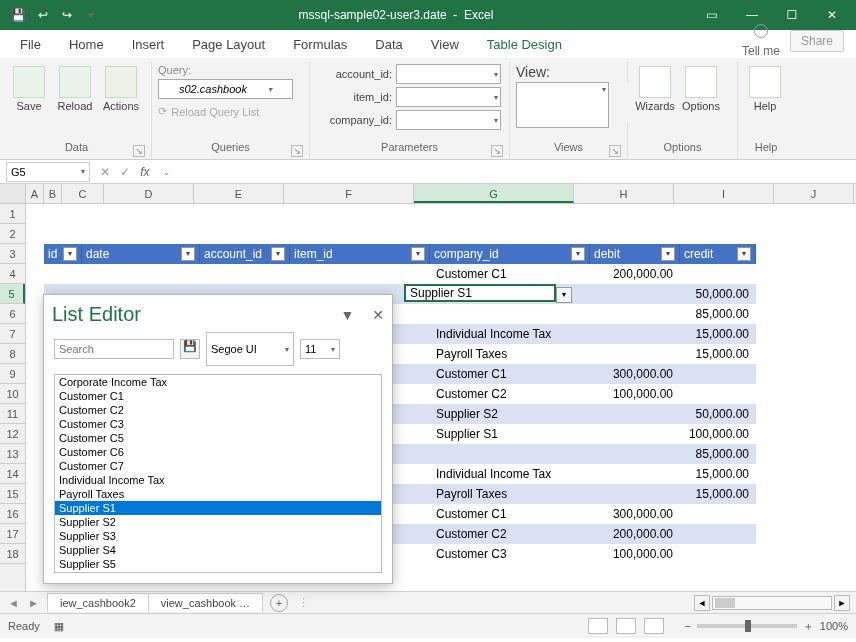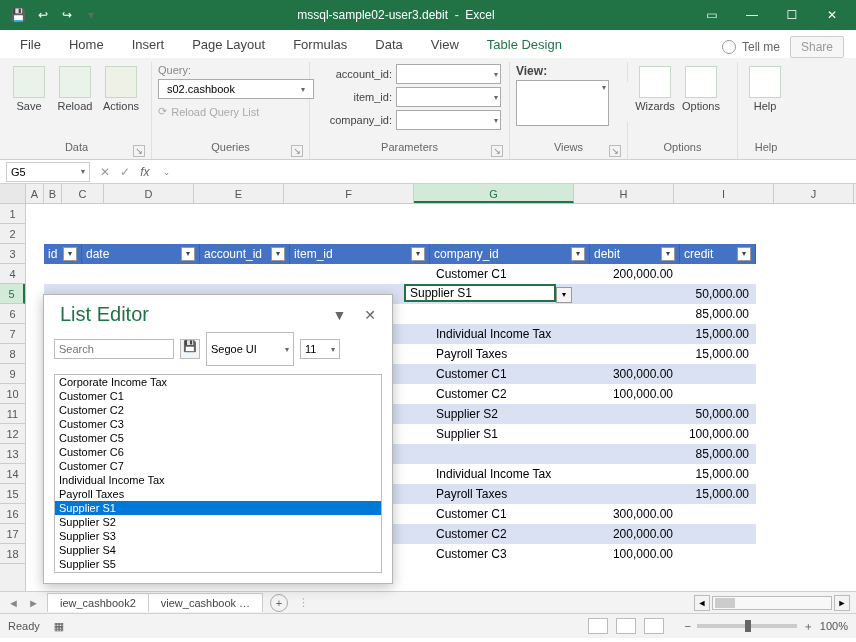--- a/index.html
+++ b/index.html
@@ -12,46 +12,46 @@
   .titlebar .title { flex: 1; text-align: center; font-size: 12px; }
   .titlebar .winbtns { display: flex; gap: 0; }
   .titlebar .winbtns span { width: 40px; height: 26px; display: flex; align-items: center; justify-content: center; font-size: 12px; }
   
   
   .menubar { height: 28px; background: #fff; border-bottom: 0; display: flex; align-items: flex-end; padding: 0 6px; }
   .menubar .tab { padding: 6px 14px; font-size: 13px; color: #444; cursor: pointer; }
   .menubar .tab.active { color: #217346; border-bottom: 3px solid #217346; font-weight: 600; }
   .menubar .tab.tabledesign { color: #217346; text-align: right; }
   .menubar .right { margin-left: auto; display: flex; align-items: center; gap: 10px; padding-right: 6px; }
-  .menubar .tellme { display:flex; align-items:center; gap:6px; color:#666; }
+  .menubar .tellme { display:flex; align-items:center; gap:6px; color:#666;flex-direction:column; }
   .menubar .bulb { width:14px; height:14px; border:1px solid #999; border-radius:50%; position:relative; }
   .menubar .share { border:1px solid #ccc; padding:3px 10px; color:#999; background:#f6f6f6; border-radius:2px; }
   
   
   .ribbon { height: 102px; background: #f3f3f3; border-bottom: 1px solid #d0d0d0; display:flex; padding: 4px 2px 0 2px; }
   .group { border-right: 1px solid #e0e0e0; padding: 2px 6px 0 6px; display:flex; flex-direction:column; }
   .group:last-child { border-right:none; }
   .group .body { flex:1; display:flex; align-items:flex-start; gap:4px; }
   .group .label { height:18px; font-size:11px; color:#666; text-align:center; position:relative; }
   .group .label .dlg { position:absolute; right:0; bottom:2px; font-size:9px; color:#888; border:1px solid #bbb; width:12px; height:12px; line-height:10px; }
   .bigbtn { width:42px; text-align:center; font-size:11px; color:#444; }
   .bigbtn .ico { width:32px; height:32px; margin: 2px auto 2px; background:#fff; border:1px solid #c8d8c8; position:relative; }
   .bigbtn .cap { line-height:12px; }
   
   .queries { display:flex; flex-direction:column; gap:3px; }
   .queries .lbl { font-size:11px; color:#888; }
-  .queries .combo { width:156px; height:20px; border:1px solid #aaa; background:#fff; display:flex; align-items:center; padding:0 8px; justify-content:space-between; font-size:11px; }
+  .queries .combo { width:135px; height:20px; border:1px solid #aaa; background:#fff; display:flex; align-items:center; padding:0 20px; justify-content:space-between; font-size:11px;font-style:italic; }
   .queries .reload { color:#aaa; font-size:11px; display:flex; align-items:center; gap:4px; margin-top:3px; }
   
   .params { display:flex; flex-direction:column; gap:3px; }
   .params .row { display:flex; align-items:center; gap:4px; }
   .params .pl { width:76px; text-align:right; font-size:11px; color:#444; }
   .params .combo { width:105px; height:20px; border:1px solid #aaa; background:#fff; display:flex; align-items:center; justify-content:flex-end; padding:0 2px; }
   
-  .views .vl { font-size:12px; color:#444;font-weight:bold; }
+  .views .vl { font-size:14px; color:#444; }
   .views .viewcombo { width:93px; height:46px; border:1px solid #aaa; background:#fff; margin-top:2px; display:flex; justify-content:flex-end; align-items:flex-start; padding:2px; }
   .smallbtn { width:22px; height:22px; border:1px solid #cccccc00; background:#f3f3f3; }
   .smallbtn.s { border:0; width:20px; height:20px; display:inline-block; }
   
   
   .fbar { height: 24px; border-bottom:1px solid #d0d0d0; display:flex; align-items:center; background:#fff; }
   .fbar .namebox { width:84px; height:20px; border:1px solid #ccc; margin:0 2px 0 6px; display:flex; align-items:center; justify-content:space-between; padding:0 4px; font-size:11px; }
   .fbar .fxbtns { display:flex; gap:10px; padding:0 8px; color:#999; align-items:center; }
   .fbar .fxbtns .fx { font-style:italic; color:#666; }
   .fbar .fxinput { flex:1; height:20px; border:1px solid #ccc; padding:0 6px; font-size:12px; display:flex; align-items:center; border-left:0; }
@@ -79,21 +79,21 @@
   .datatable .tr:nth-child(even) { background:#D9E1F2; }
   .datatable .tr:nth-child(odd) { background:#fff; }
   .datatable .tr .td { border-right:1px solid #ccd4ea00; padding:0 6px; display:flex; align-items:center; }
   .datatable .tr .td.num { justify-content:flex-end; }
   
   .selcell { position:absolute; border:2px solid #217346; background:#fff; display:flex; align-items:center; padding:0 4px; font-size:12px; }
   .selcell .dd { width:16px; height:16px; border:1px solid #999; background:#f4f4f4; font-size:8px; text-align:center; line-height:14px; position:absolute; right:-18px; top:1px; }
   
   
   .listeditor { position:absolute; left:43px; top:294px; width:350px; height:290px; background:#fff; border:1px solid #b5b5b5; box-shadow:0 3px 12px rgba(0,0,0,.25); display:flex; flex-direction:column; }
-  .listeditor .letitle { padding:8px 16px 2px; font-size:20px; color:#217346; display:flex; align-items:center; }
+  .listeditor .letitle { padding:8px 8px 2px; font-size:20px; color:#217346; display:flex; align-items:center; }
   .listeditor .letitle .btns { margin-left:auto; display:flex; gap:18px; color:#666; font-size:14px; }
   .listeditor .tools { padding:4px 10px; display:flex; gap:6px; align-items:center; }
   .listeditor .tools input { width:120px; height:20px; border:1px solid #bbb; padding:0 4px; font-size:11px; }
   .listeditor .tools .savebtn { width:20px; height:20px; border:1px solid #bbb; background:#f4f4f4; font-size:11px; text-align:center; }
   .listeditor .tools .font { width:88px; height:20px; border:1px solid #bbb; padding:16px 4px; display:flex; align-items:center; justify-content:space-between; font-size:11px; }
   .listeditor .tools .size { width:40px; height:20px; border:1px solid #bbb; padding:0 4px; display:flex; align-items:center; justify-content:space-between; font-size:11px; }
   .listeditor .list { flex:1; margin:4px 10px 10px; border:1px solid #bbb; overflow:auto; font-size:11px; }
   .listeditor .list .li { padding:1px 4px; white-space:nowrap; }
   .listeditor .list .li.sel { background:#0078D7; color:#fff; }
   
@@ -121,21 +121,21 @@
 <body>
 
 <div class="titlebar">
   <div class="qat">
     <span>💾</span>
     <span>↩</span>
     <span>↪</span>
     <span class="tri">▾</span>
   </div>
   <div class="title">
-    <span>mssql-sample02-user3.debit</span> &nbsp;-&nbsp; <span>Excel</span>
+    <span>mssql-sample02-user3.date</span> &nbsp;-&nbsp; <span>Excel</span>
   </div>
   <div class="winbtns">
     <span>▭</span>
     <span>―</span>
     <span>☐</span>
     <span>✕</span>
   </div>
 </div>
 
 <div class="menubar">

